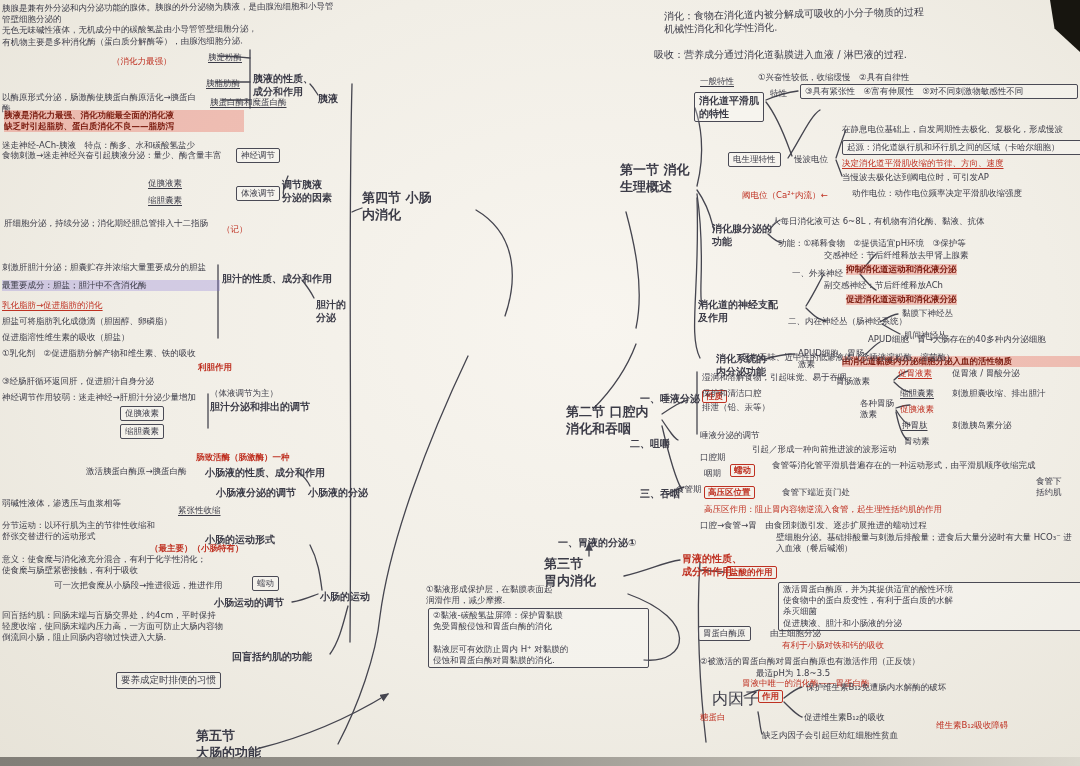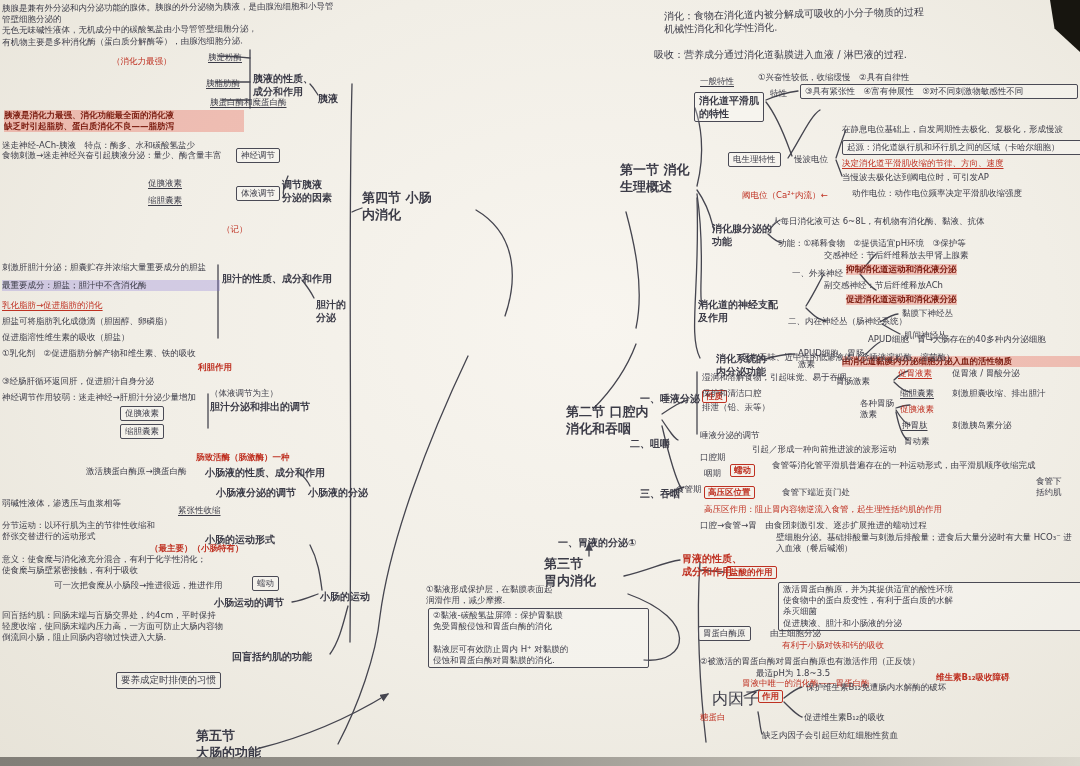--- a/index.html
+++ b/index.html
@@ -203,45 +203,47 @@
   <div class="n bx" style="left:698px;top:626px">胃蛋白酶原</div>
   <div class="n" style="left:770px;top:628px">由主细胞分泌</div>
   <div class="n" style="left:700px;top:656px;width:390px">②被激活的胃蛋白酶对胃蛋白酶原也有激活作用（正反馈）</div>
   <div class="n" style="left:756px;top:668px">最适pH为 1.8~3.5</div>
   <div class="n red" style="left:742px;top:678px">胃液中唯一的消化酶——胃蛋白酶</div>
   <div class="n" style="left:712px;top:688px;font-size:16px;font-weight:normal">内因子</div>
   <div class="n redbx" style="left:758px;top:690px">作用</div>
   <div class="n red" style="left:700px;top:712px">糖蛋白</div>
   <div class="n" style="left:806px;top:682px">保护维生素B₁₂免遭肠内水解酶的破坏</div>
   <div class="n" style="left:804px;top:712px">促进维生素B₁₂的吸收</div>
-  <div class="n red" style="left:936px;top:672px;font-weight:bold">维生素B₁₂吸收障碍</div>
+  <div class="n red" style="left:936px;top:720px;font-weight:normal">维生素B₁₂吸收障碍</div>
   <div class="n" style="left:762px;top:730px">缺乏内因子会引起巨幼红细胞性贫血</div>
 
   <div class="n" style="left:2px;top:2px;width:332px;transform:rotate(-.4deg)">胰腺是兼有外分泌和内分泌功能的腺体。胰腺的外分泌物为胰液，是由腺泡细胞和小导管管壁细胞分泌的
 无色无味碱性液体，无机成分中的碳酸氢盐由小导管管壁细胞分泌，
 有机物主要是多种消化酶（蛋白质分解酶等），由腺泡细胞分泌.</div>
   <div class="n red" style="left:112px;top:56px">（消化力最强）</div>
   <div class="n und" style="left:208px;top:52px">胰淀粉酶</div>
   <div class="n und" style="left:206px;top:78px">胰脂肪酶</div>
   <div class="n lb" style="left:253px;top:72px">胰液的性质、
 成分和作用</div>
   <div class="n lb" style="left:318px;top:92px">胰液</div>
+  <div class="n" style="left:2px;top:92px;width:202px">以酶原形式分泌，肠激酶使胰蛋白酶原活化→胰蛋白酶</div>
   <div class="n und" style="left:210px;top:97px">胰蛋白酶和糜蛋白酶</div>
   <div class="n hl" style="left:4px;top:110px;width:240px">胰液是消化力最强、消化功能最全面的消化液
 缺乏时引起脂肪、蛋白质消化不良——脂肪泻</div>
   <div class="n" style="left:2px;top:140px;width:232px">迷走神经-ACh-胰液　特点：酶多、水和碳酸氢盐少</div>
   <div class="n bx" style="left:236px;top:148px">神经调节</div>
   <div class="n" style="left:2px;top:150px;width:230px">食物刺激→迷走神经兴奋引起胰液分泌：量少、酶含量丰富</div>
   <div class="n und" style="left:148px;top:178px">促胰液素</div>
   <div class="n bx" style="left:236px;top:186px">体液调节</div>
   <div class="n und" style="left:148px;top:195px">缩胆囊素</div>
   <div class="n lb" style="left:282px;top:178px">调节胰液
 分泌的因素</div>
   <div class="n red" style="left:222px;top:224px">（记）</div>
 
+  <div class="n" style="left:4px;top:218px;width:300px">肝细胞分泌，持续分泌；消化期经胆总管排入十二指肠</div>
   <div class="n" style="left:2px;top:262px;width:230px">刺激肝胆汁分泌；胆囊贮存并浓缩大量重要成分的胆盐</div>
   <div class="n lb" style="left:222px;top:272px">胆汁的性质、成分和作用</div>
   <div class="n hlb" style="left:2px;top:280px;width:218px">最重要成分：胆盐；胆汁中不含消化酶</div>
   <div class="n red und" style="left:2px;top:300px">乳化脂肪→促进脂肪的消化</div>
   <div class="n" style="left:2px;top:316px;width:228px">胆盐可将脂肪乳化成微滴（胆固醇、卵磷脂）</div>
   <div class="n" style="left:2px;top:332px;width:210px">促进脂溶性维生素的吸收（胆盐）</div>
   <div class="n" style="left:2px;top:348px;width:250px">①乳化剂　②促进脂肪分解产物和维生素、铁的吸收</div>
   <div class="n red" style="left:198px;top:362px;font-weight:bold">利胆作用</div>
   <div class="n" style="left:2px;top:376px;width:225px">③经肠肝循环返回肝，促进胆汁自身分泌</div>
   <div class="n lb" style="left:316px;top:298px">胆汁的

